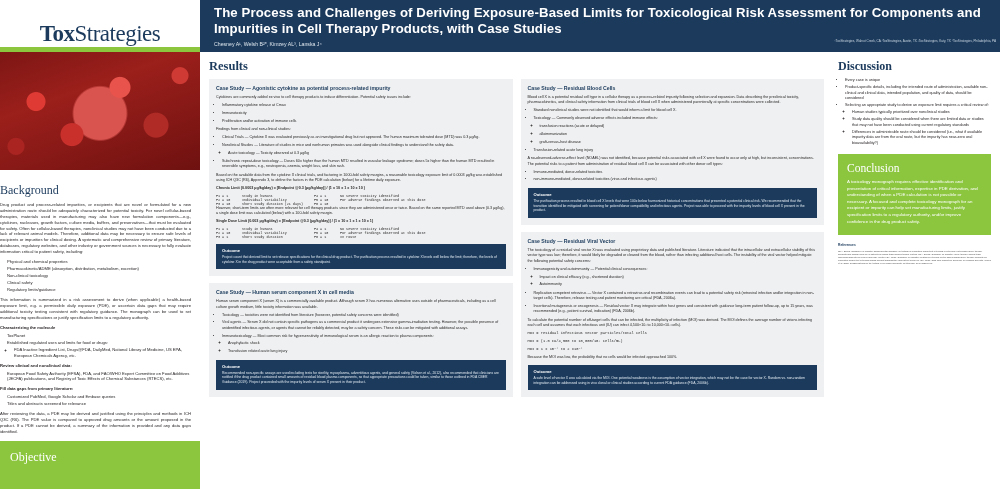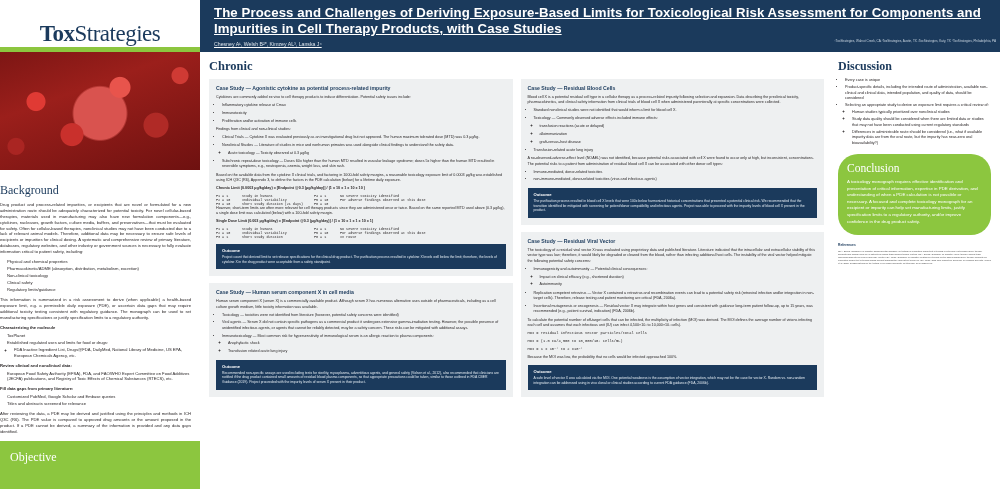--- a/index.html
+++ b/index.html
@@ -15,21 +15,21 @@
 
   
   .header { position:relative; height:52px; background:#ffffff; display:flex; align-items:stretch; }
   .logo-block {
     width:200px; background:#ffffff; display:flex; align-items:flex-end; justify-content:center;
     border-bottom:5px solid #8cc63f;
   }
   .logo-text { font-family:"Liberation Serif", serif; font-size:23px; letter-spacing:-0.5px; color:#1b3a5c; }
   .logo-text .tox { font-weight:700; }
   .logo-text .strat { font-weight:400; }
-  .title-block { flex:1; background:#1b3a5c; color:#fff; padding:5px 10px 3px 14px;text-decoration:underline; }
+  .title-block { flex:1; background:#1b3a5c; color:#fff; padding:5px 10px 3px 14px; }
   .title-main { font-size:13.2px; font-weight:700; line-height:1.18; letter-spacing:0.1px; }
   .authors { font-size:5.2px; margin-top:5px; color:#dfe7ee; }
   .affil { position:absolute; right:4px; top:40px; font-size:3.1px; color:#c9d5e0; text-align:right; line-height:1.25; }
 
   
   .body-wrap { position:relative; display:flex; height:437px; }
 
   
   .col-left { width:200px; position:relative; background:#ffffff; }
   .hero {
@@ -70,21 +70,21 @@
   .eq-row span { font-size:3.4px; font-family:"Liberation Mono", monospace; }
   .outcome { background:#1b3a5c; color:#fff; padding:4px 6px 5px; margin-top:5px; }
   .outcome h5 { font-size:4.2px; margin:0 0 2px; font-weight:700; }
   .outcome p { font-size:3.4px; line-height:1.4; margin:0; color:#e2eaf1; }
 
   
   .col-right { width:168px; padding:7px 9px 0 6px; background:#ffffff; }
   .disc-h { font-family:"Liberation Serif", serif; font-size:12px; color:#1b3a5c; margin:0 0 4px; }
   .col-right ul { margin:0 0 4px 0; padding-left:7px; }
   .col-right li { font-size:3.8px; line-height:1.45; margin-bottom:1.5px; }
-  .conclusion { background:#8cc63f; color:#fff; padding:8px 9px 10px; margin-top:8px;border-radius:20px; }
+  .conclusion { background:#8cc63f; color:#fff; padding:8px 9px 10px; margin-top:8px; }
   .conclusion h3 { font-family:"Liberation Serif", serif; font-weight:400; font-size:11.5px; margin:0 0 5px; }
   .conclusion p { font-size:4.4px; line-height:1.5; margin:0; }
   .refs { margin-top:8px; font-size:2.25px; line-height:1.35; color:#3a3a3a; column-count:1; }
   .refs h6 { font-size:3.3px; margin:0 0 2px; font-weight:700; color:#1b3a5c; }
 
   .note { font-size:3.4px; line-height:1.45; margin:3px 0 0; }
 </style>
 </head>
 <body>
 
@@ -139,21 +139,21 @@
         <p class="p">After reviewing the data, a PDE may be derived and justified using the principles and methods in ICH Q3C (R6). The PDE value is compared to approved drug amounts or the amount proposed in the product. If a PDE cannot be derived, a summary of the information is provided and any data gaps identified.</p>
       </div>
 
       <div class="objective">
         <h3>Objective</h3>
 
       </div>
     </div>
 
     <div class="col-mid">
-      <h2 class="results-h">Chronic</h2>
+      <h2 class="results-h">Results</h2>
       <div class="cards">
 
         <div class="colm">
 
           <div class="card">
             <h4>Case Study — Agonistic cytokine as potential process-related impurity</h4>
             <p>Cytokines are commonly added ex vivo to cell therapy products to induce differentiation. Potential safety issues include:</p>
             <ul>
               <li>Inflammatory cytokine release at Cmax</li>
               <li>Immunotoxicity</li>

